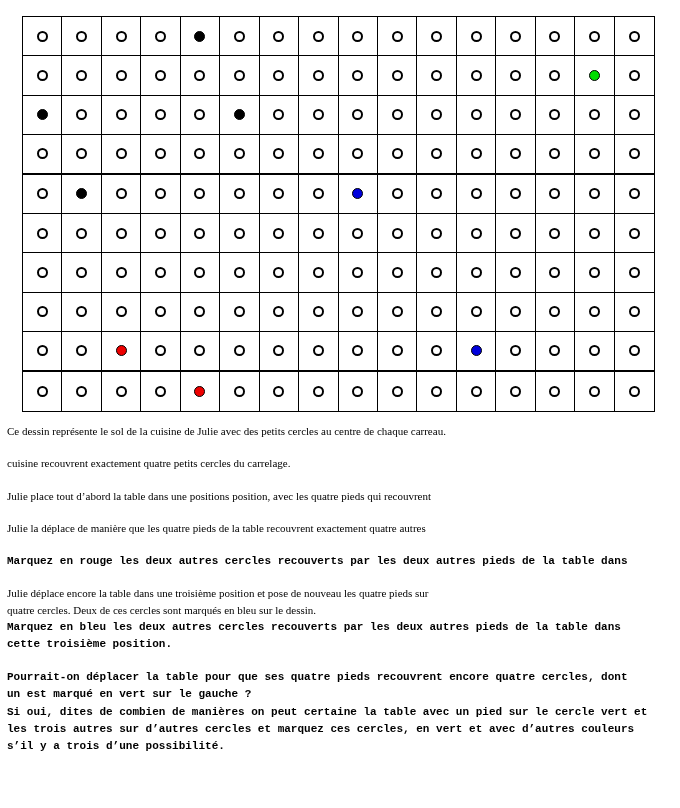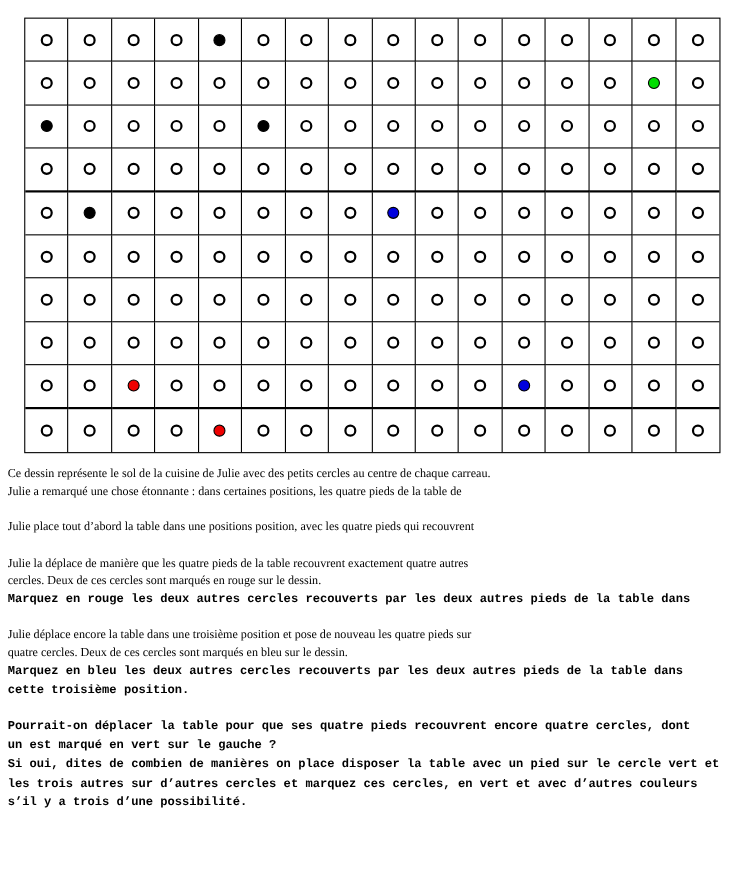--- a/index.html
+++ b/index.html
@@ -518,36 +518,37 @@
       <div class="dot"></div>
     </div>
     <div class="cell last-col last-row">
       <div class="dot"></div>
     </div>
   </div>
 
 <div class="text">
   <p>
     <span>Ce dessin représente le sol de la cuisine de Julie avec des petits cercles au centre de chaque carreau.</span><br>
-    <span>Julie a remarqué une chose étonnante : dans certaines positions, les quatre pieds de la table de</span><br>
+    <br>
+    <span>cuisine recouvrent exactement quatre petits cercles du carrelage.</span>
   </p>
   <p>
     <span>Julie place tout d’abord la table dans une positions position, avec les quatre pieds qui recouvrent</span><br>
   </p>
   <p>
     <span>Julie la déplace de manière que les quatre pieds de la table recouvrent exactement quatre autres</span><br>
-    <span>cercles. Deux de ces cercles sont marqués en rouge sur le dessin.</span><br>
+    <br>
     <b>Marquez en rouge les deux autres cercles recouverts par les deux autres pieds de la table dans</b><br>
   </p>
   <p>
     <span>Julie déplace encore la table dans une troisième position et pose de nouveau les quatre pieds sur</span><br>
     <span>quatre cercles. Deux de ces cercles sont marqués en bleu sur le dessin.</span><br>
     <b>Marquez en bleu les deux autres cercles recouverts par les deux autres pieds de la table dans</b><br>
     <b>cette troisième position.</b>
   </p>
   <p>
     <b>Pourrait-on déplacer la table pour que ses quatre pieds recouvrent encore quatre cercles, dont</b><br>
     <b>un est marqué en vert sur le gauche ?</b><br>
-    <b>Si oui, dites de combien de manières on place disposer la table avec un pied sur le cercle vert et</b><br>
+    <b>Si oui, dites de combien de manières on peut certaine la table avec un pied sur le cercle vert et</b><br>
     <b>les trois autres sur d’autres cercles et marquez ces cercles, en vert et avec d’autres couleurs</b><br>
     <b>s’il y a trois d’une possibilité.</b>
   </p>
 </div>
 
 </body></html>

